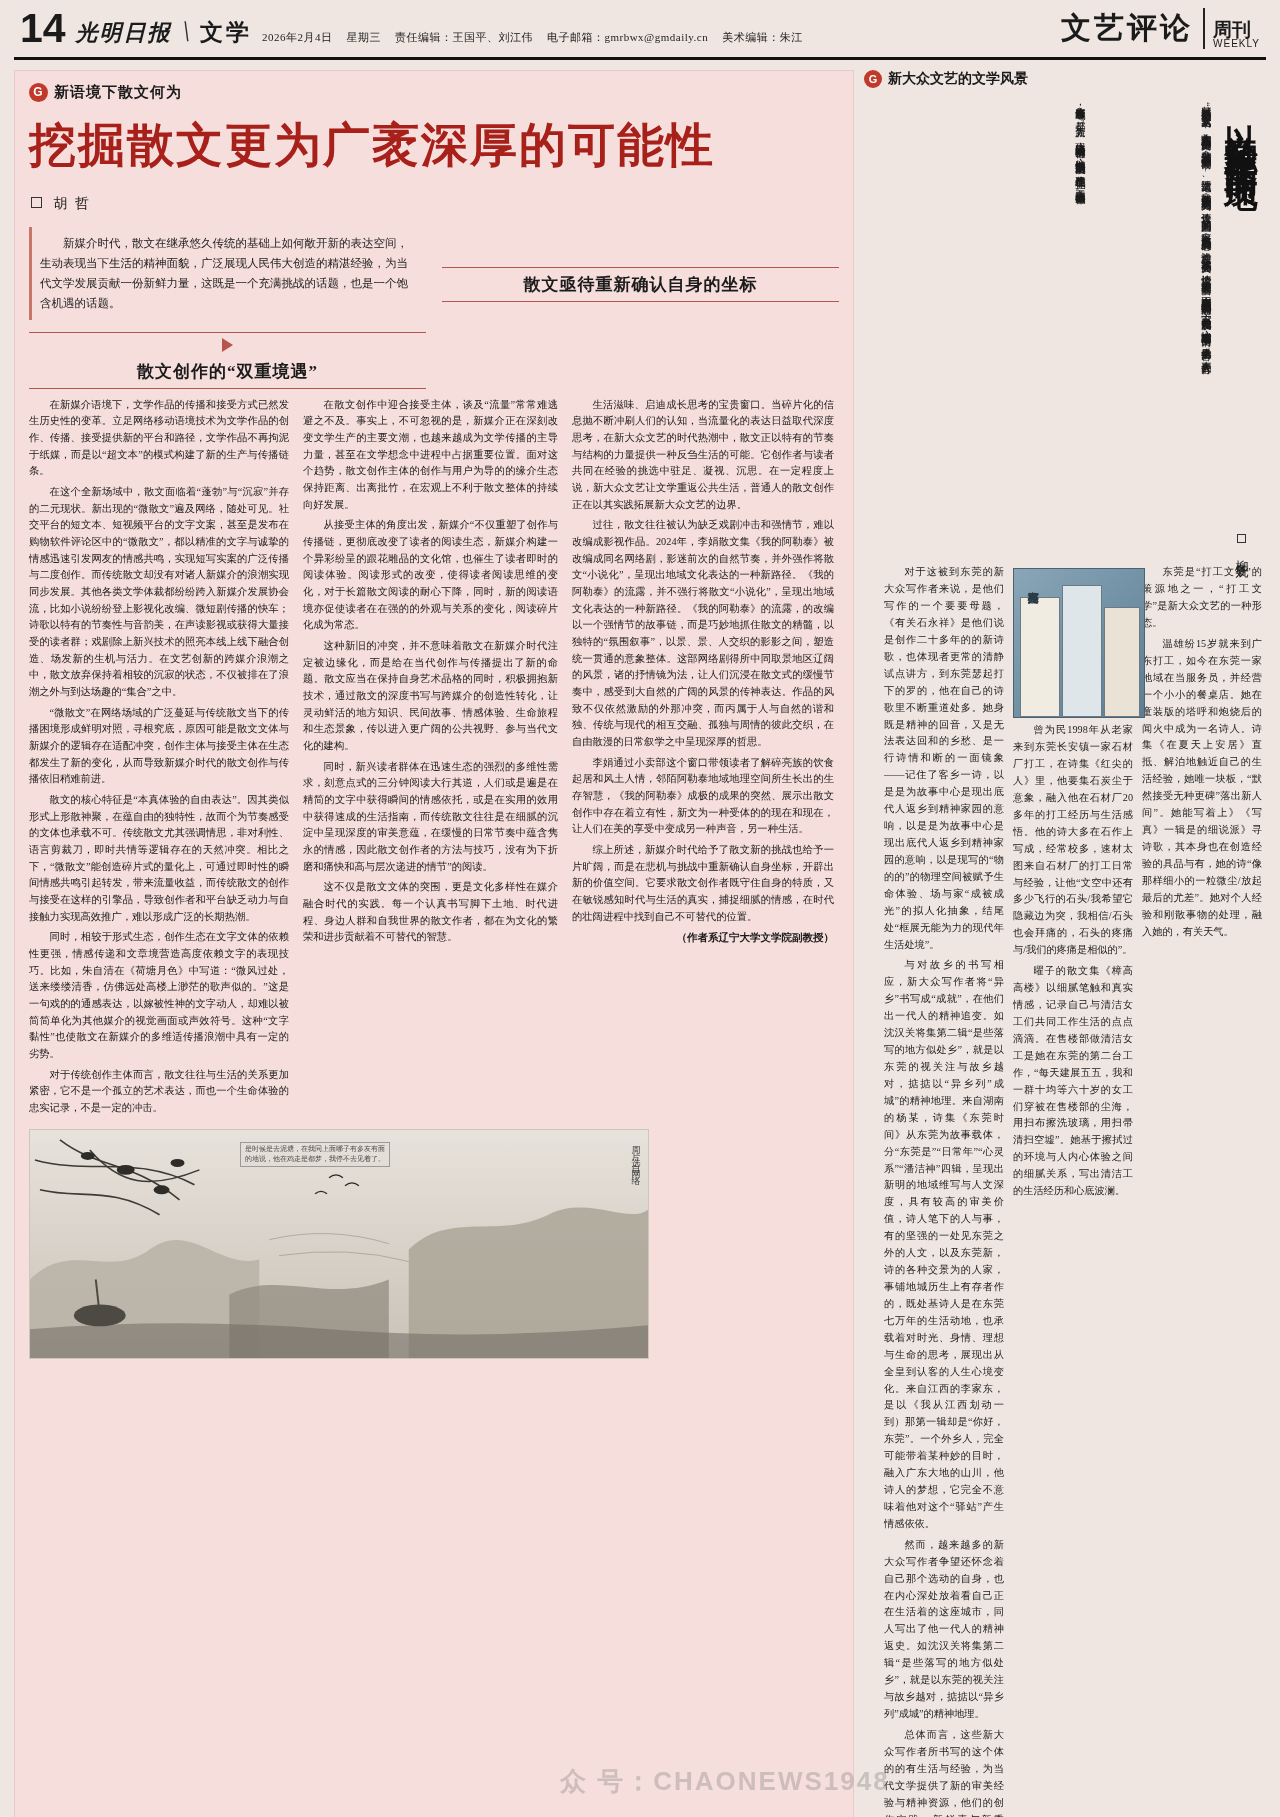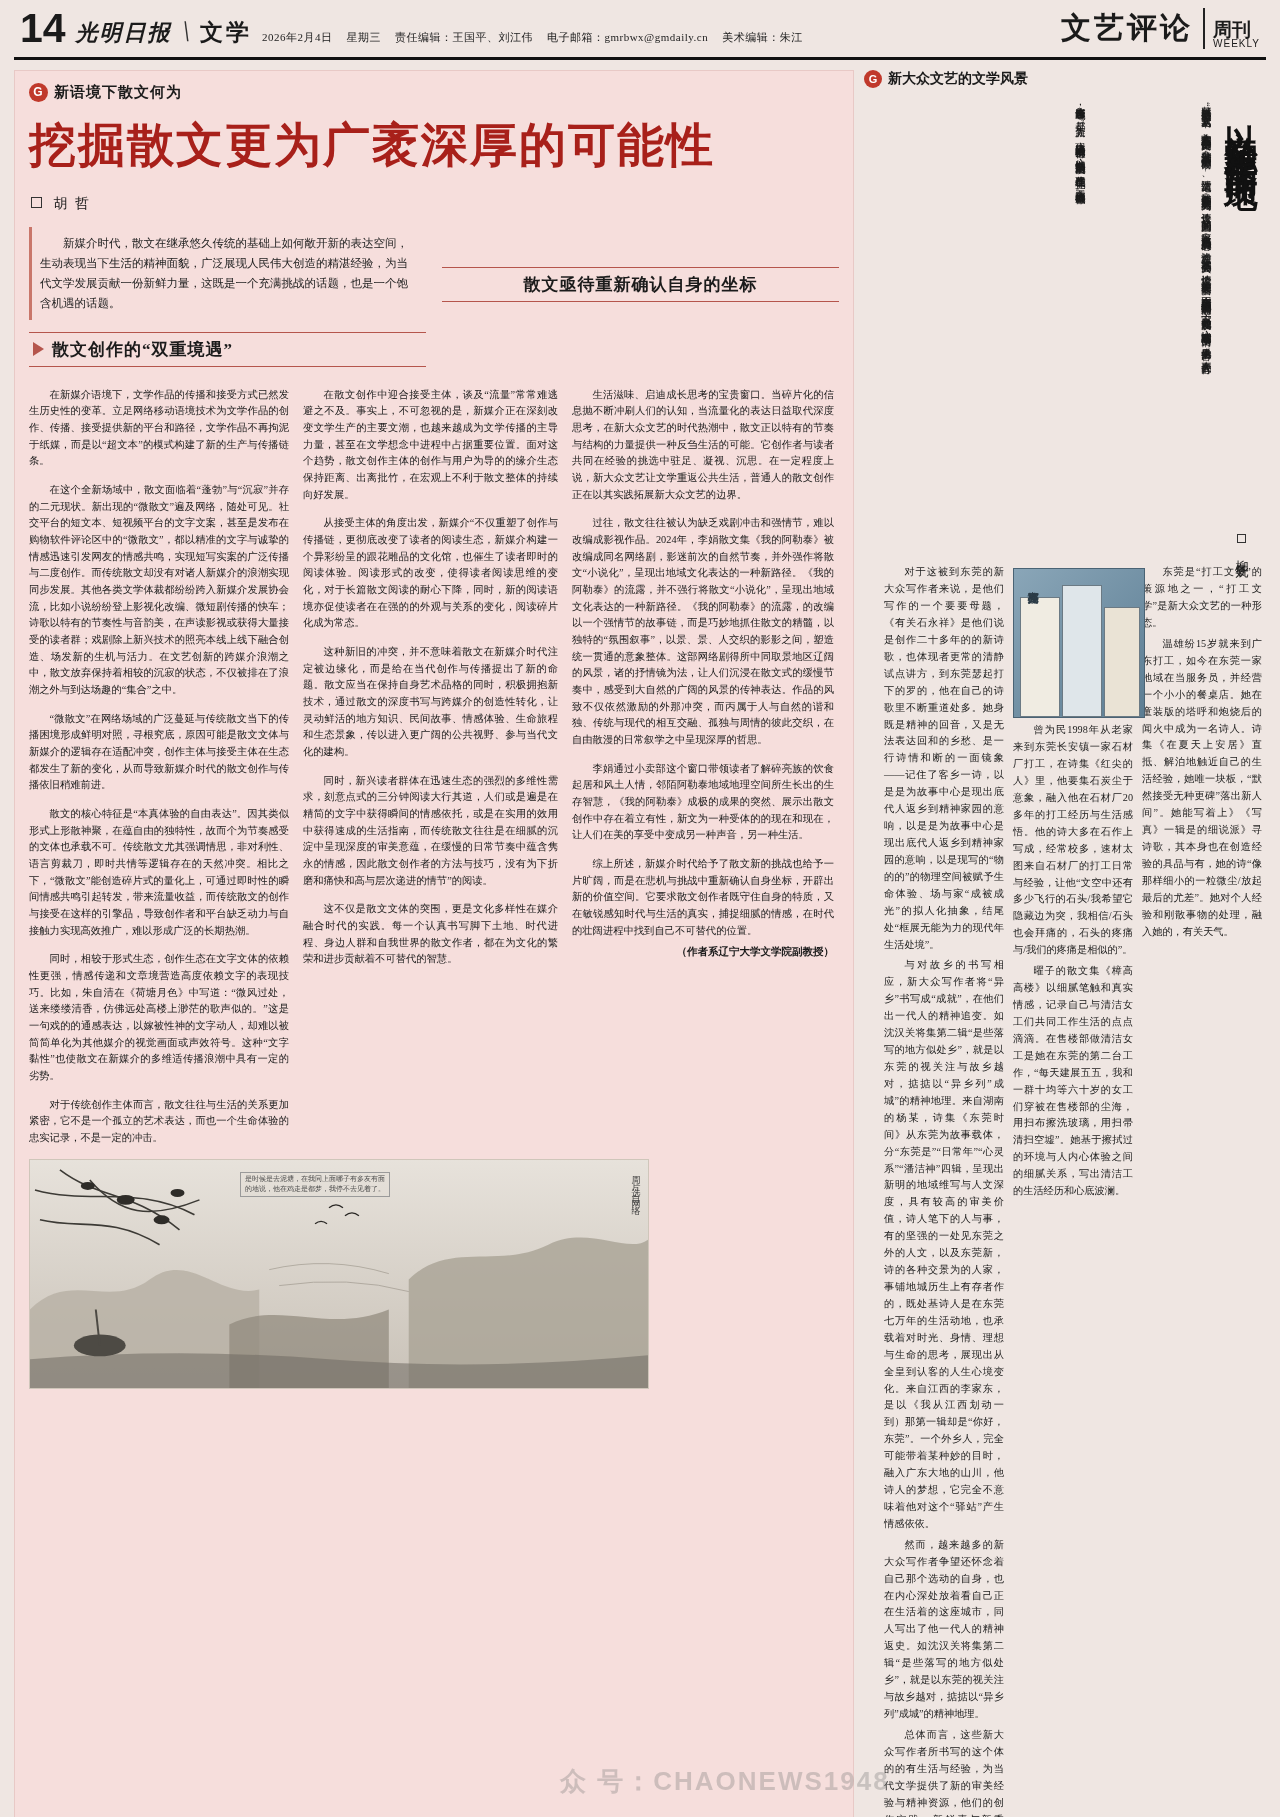--- a/index.html
+++ b/index.html
@@ -61,33 +61,33 @@
 
   .lead {
     font-size:11.5px; line-height:1.75; text-indent:2em; color:#222;
     border-left:3px solid #c9766a; padding:6px 8px; margin:4px 0 12px 0;
   }
 
   
   .subhead {
     display:flex; align-items:center; gap:8px; font-size:17px; font-weight:bold;
     border-top:1.5px solid #b5554c; border-bottom:1.5px solid #b5554c;
-    padding:5px 4px; margin:6px 0 8px 0; letter-spacing:1px;
+    padding:5px 4px; margin:6px 0 8px 0; letter-spacing:1px;flex-direction:column;
   }
   .tri { width:0;height:0;border-left:11px solid #b5554c;border-top:7px solid transparent;border-bottom:7px solid transparent; }
   .subhead2 {
     font-size:17px; font-weight:bold; letter-spacing:1px;
     border-top:1.5px solid #b5554c; border-bottom:1.5px solid #b5554c;
     padding:5px 4px; margin:0 0 8px 0; text-align:center;
   }
 
   
   .cols3 { display:flex; gap:14px; }
   .col { font-size:10.3px; line-height:1.62; text-align:justify; color:#1a1a1a; }
-  .col p { margin:12px 0 4px 0; text-indent:2em; }
+  .col p { margin:0 0 4px 0; text-indent:2em; }
   .w260 { width:260px; }
   .w255 { width:255px; }
   .w262 { width:262px; }
   .sign { text-align:right; font-size:10.5px; font-weight:bold; margin-top:4px; }
 
   
   .ink {
     width:620px; height:230px; margin:8px 0 4px 0; position:relative; overflow:hidden;
     background:linear-gradient(180deg,#e9e4de 0%, #dcd6ce 55%, #cfc8bf 100%);
     border:1px solid #cfc6ba;

